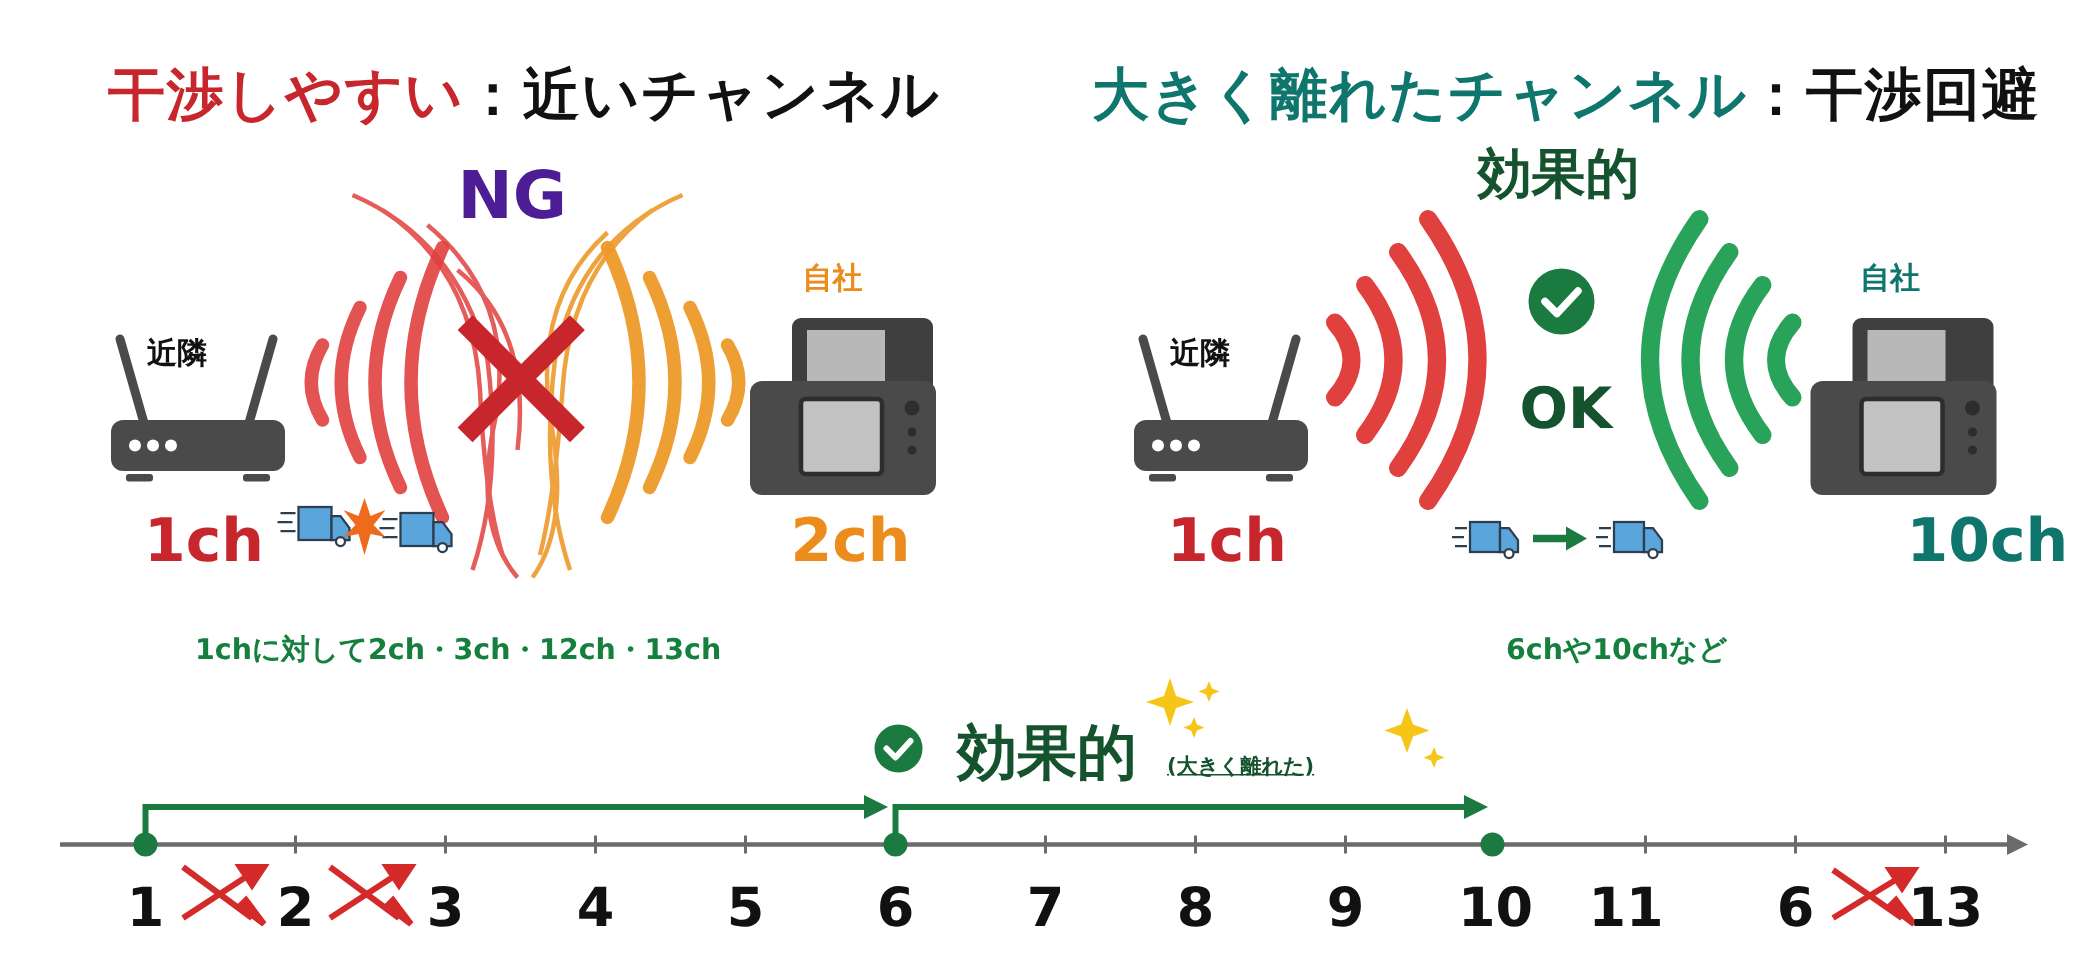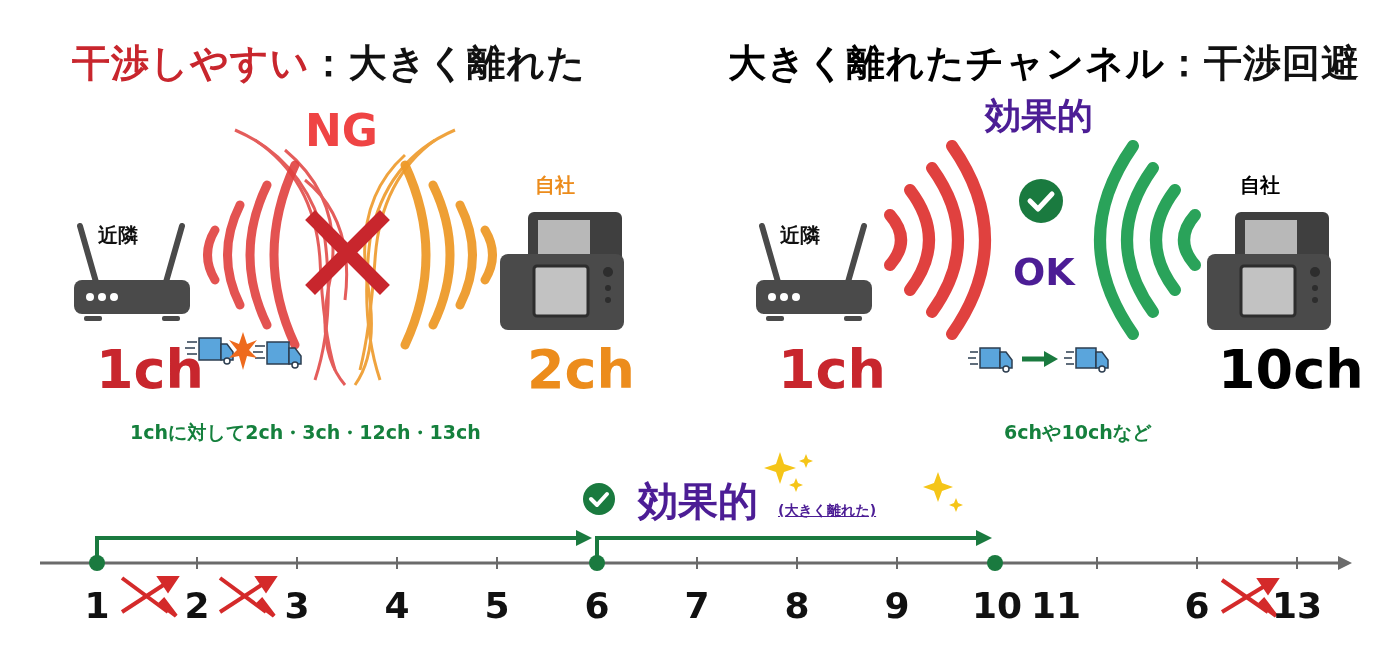--- a/index.html
+++ b/index.html
@@ -1,42 +1,42 @@
 <!DOCTYPE html>
 <html><head>
 <meta charset="utf-8">
 <style>
   html, body { margin: 0; padding: 0; background: #ffffff; }
   body { width: 1400px; height: 651px; position: relative; overflow: hidden;
          font-family: "DejaVu Sans", "Liberation Sans", sans-serif; }
   .abs { position: absolute; }
   .title { font-weight: bold; font-size: 38px; white-space: nowrap; letter-spacing: 1px; }
   .red { color: #c8262d; }
-  .green { color: #000000; }
-  .dgreen { color: #4c1d95; }
+  .green { color: #0f766e; }
+  .dgreen { color: #14532d; }
   .orange { color: #ec8c1c; }
   .black { color: #111; }
-  .chlabel { font-weight: bold; font-size: 54px; }
+  .chlabel { font-weight: bold; font-size: 40px; }
   .sub { font-weight: bold; font-size: 19px; color: #15803d; white-space: nowrap; }
   .devlabel { font-weight: bold; font-size: 20px; }
   .axisnum { position: absolute; top: 585px; font-weight: bold; font-size: 36px; color: #111; transform: translateX(-50%); }
   svg { overflow: visible; }
 </style>
 </head>
 <body>
 
 <div class="abs title" style="left:72px; top:38px;">
-  <span class="red">干渉しやすい</span><span class="black">：</span><span class="black">大きく離れた</span>
+  <span class="red">干渉しやすい</span><span class="black">：</span><span class="black">近いチャンネル</span>
 </div>
 
 <div class="abs title" style="left:728px; top:38px;">
   <span class="green">大きく離れたチャンネル</span><span class="black">：</span><span class="black">干渉回避</span>
 </div>
 
-<div class="abs" style="left:305px; top:105px; font-weight:bold; font-size:44px; color:#ef4444;">NG</div>
+<div class="abs" style="left:305px; top:105px; font-weight:bold; font-size:44px; color:#4c1d95;">NG</div>
 
 <svg class="abs" style="left:195px; top:120px;" width="310" height="270">
   <g fill="none" stroke="#e0413f" stroke-linecap="round" stroke-width="9" opacity="0.9">
     <path d="M20 110 Q5 135 20 160"></path>
     <path d="M45 85 Q20 135 45 185"></path>
     <path d="M72 65 Q38 135 72 205"></path>
     <path d="M100 45 Q58 135 100 225"></path>
   </g>
   <g fill="none" stroke="#e0413f" stroke-width="3" opacity="0.85">
     <path d="M40 10 Q110 40 130 120 Q140 200 120 260"></path>
@@ -159,21 +159,21 @@
 <div class="abs devlabel green" style="left:1240px; top:172px;">自社</div>
 <svg class="abs" style="left:1205px; top:210px;" width="130" height="120">
   <rect x="30" y="2" width="94" height="50" rx="6" fill="#3f3f3f"></rect>
   <rect x="40" y="10" width="52" height="42" fill="#b8b8b8"></rect>
   <rect x="2" y="44" width="124" height="76" rx="8" fill="#4a4a4a"></rect>
   <rect x="36" y="56" width="54" height="50" rx="3" fill="#c2c2c2" stroke="#2d2d2d" stroke-width="3"></rect>
   <circle cx="110" cy="62" r="5" fill="#2d2d2d"></circle>
     <circle cx="110" cy="78" r="3" fill="#2d2d2d"></circle>
     <circle cx="110" cy="90" r="3" fill="#2d2d2d"></circle>
 </svg>
-<div class="abs chlabel green" style="left:1218px; top:338px;text-align:center;">10ch</div>
+<div class="abs chlabel green" style="left:1271px; top:338px;text-align:center;">10ch</div>
 
 <div class="abs sub" style="left:1004px; top:420px;">6chや10chなど</div>
 
 <svg class="abs" style="left:582px; top:482px;" width="34" height="34">
   <circle cx="17" cy="17" r="16" fill="#1a7a3f"></circle>
   <path d="M9 17 L15 23 L25 12" stroke="#fff" stroke-width="4" fill="none" stroke-linecap="round" stroke-linejoin="round"></path>
 </svg>
 <div class="abs dgreen" style="left:638px; top:474px; font-weight:bold; font-size:40px;">効果的</div>
 <div class="abs dgreen" style="left:778px; top:502px; font-weight:bold; font-size:14px;text-decoration:underline;">(大きく離れた)</div>
 
@@ -234,16 +234,16 @@
   <div class="axisnum" style="left:97px;">1</div>
   <div class="axisnum" style="left:197px;">2</div>
   <div class="axisnum" style="left:297px;">3</div>
   <div class="axisnum" style="left:397px;">4</div>
   <div class="axisnum" style="left:497px;">5</div>
   <div class="axisnum" style="left:597px;">6</div>
   <div class="axisnum" style="left:697px;">7</div>
   <div class="axisnum" style="left:797px;">8</div>
   <div class="axisnum" style="left:897px;">9</div>
   <div class="axisnum" style="left:997px;">10</div>
-  <div class="axisnum" style="left:1056px;">11</div>
+  <div class="axisnum" style="left:1084px;">11</div>
   <div class="axisnum" style="left:1197px;">6</div>
   <div class="axisnum" style="left:1297px;">13</div>
 </div>
 
 </body></html>

